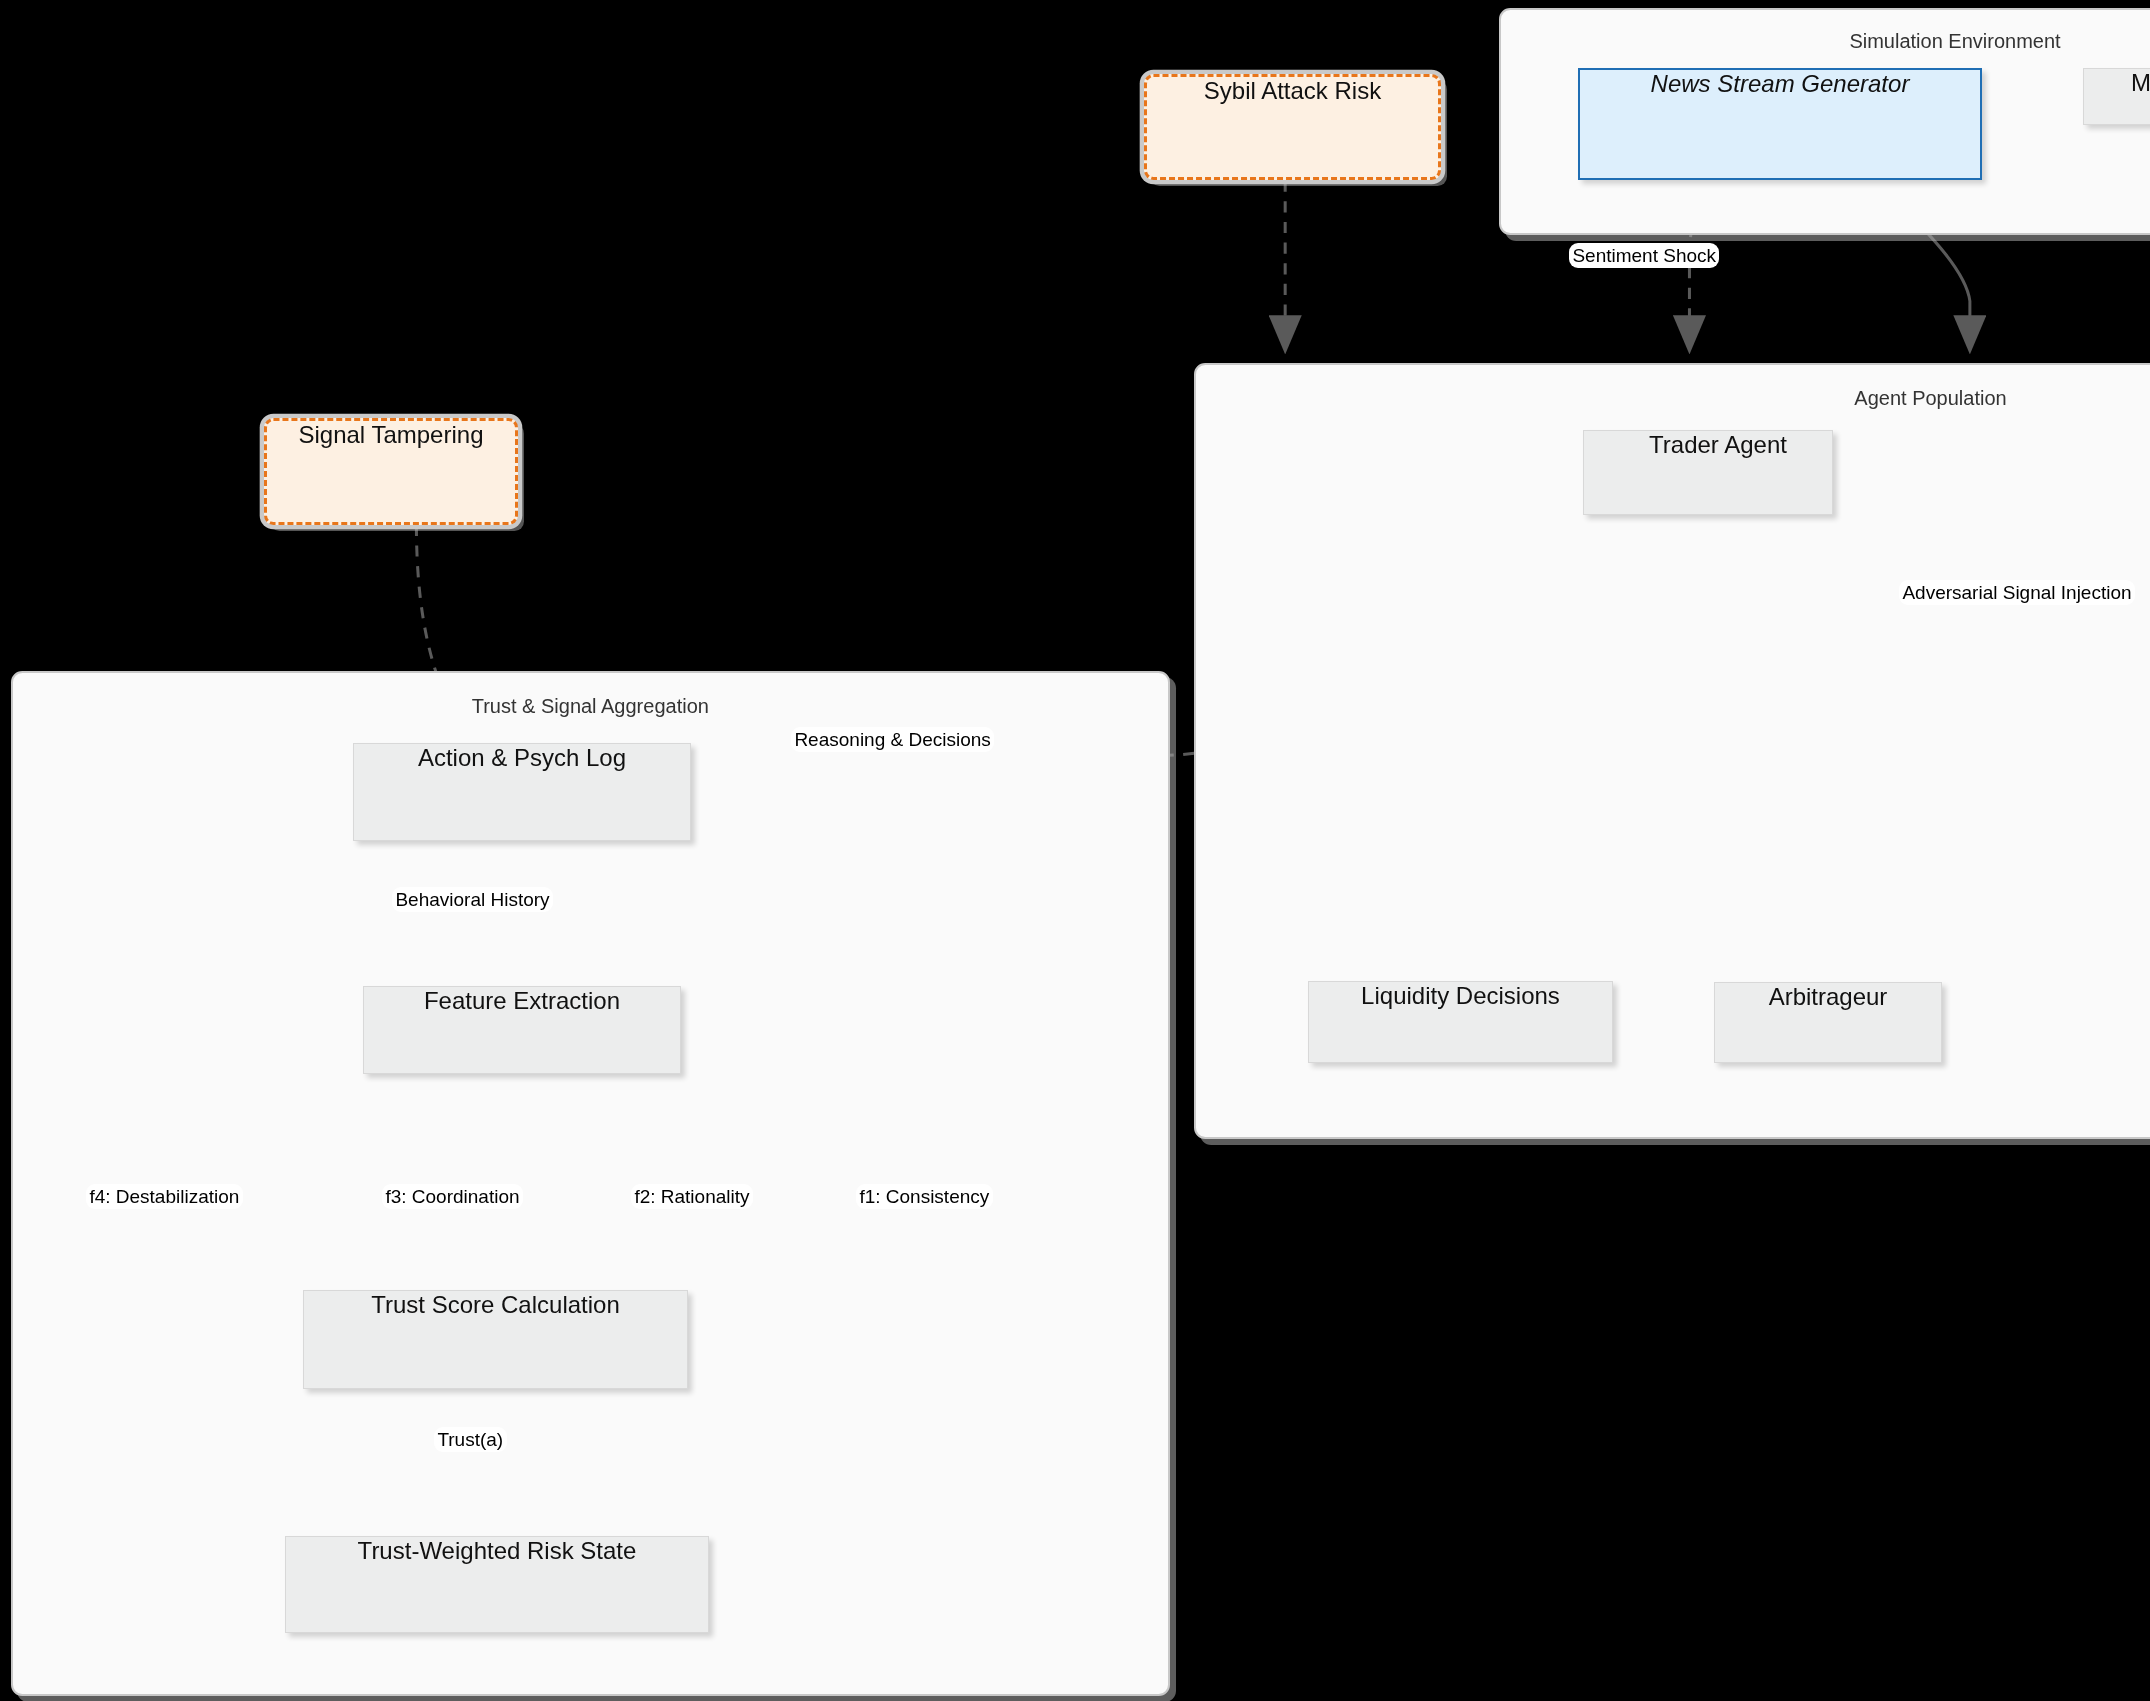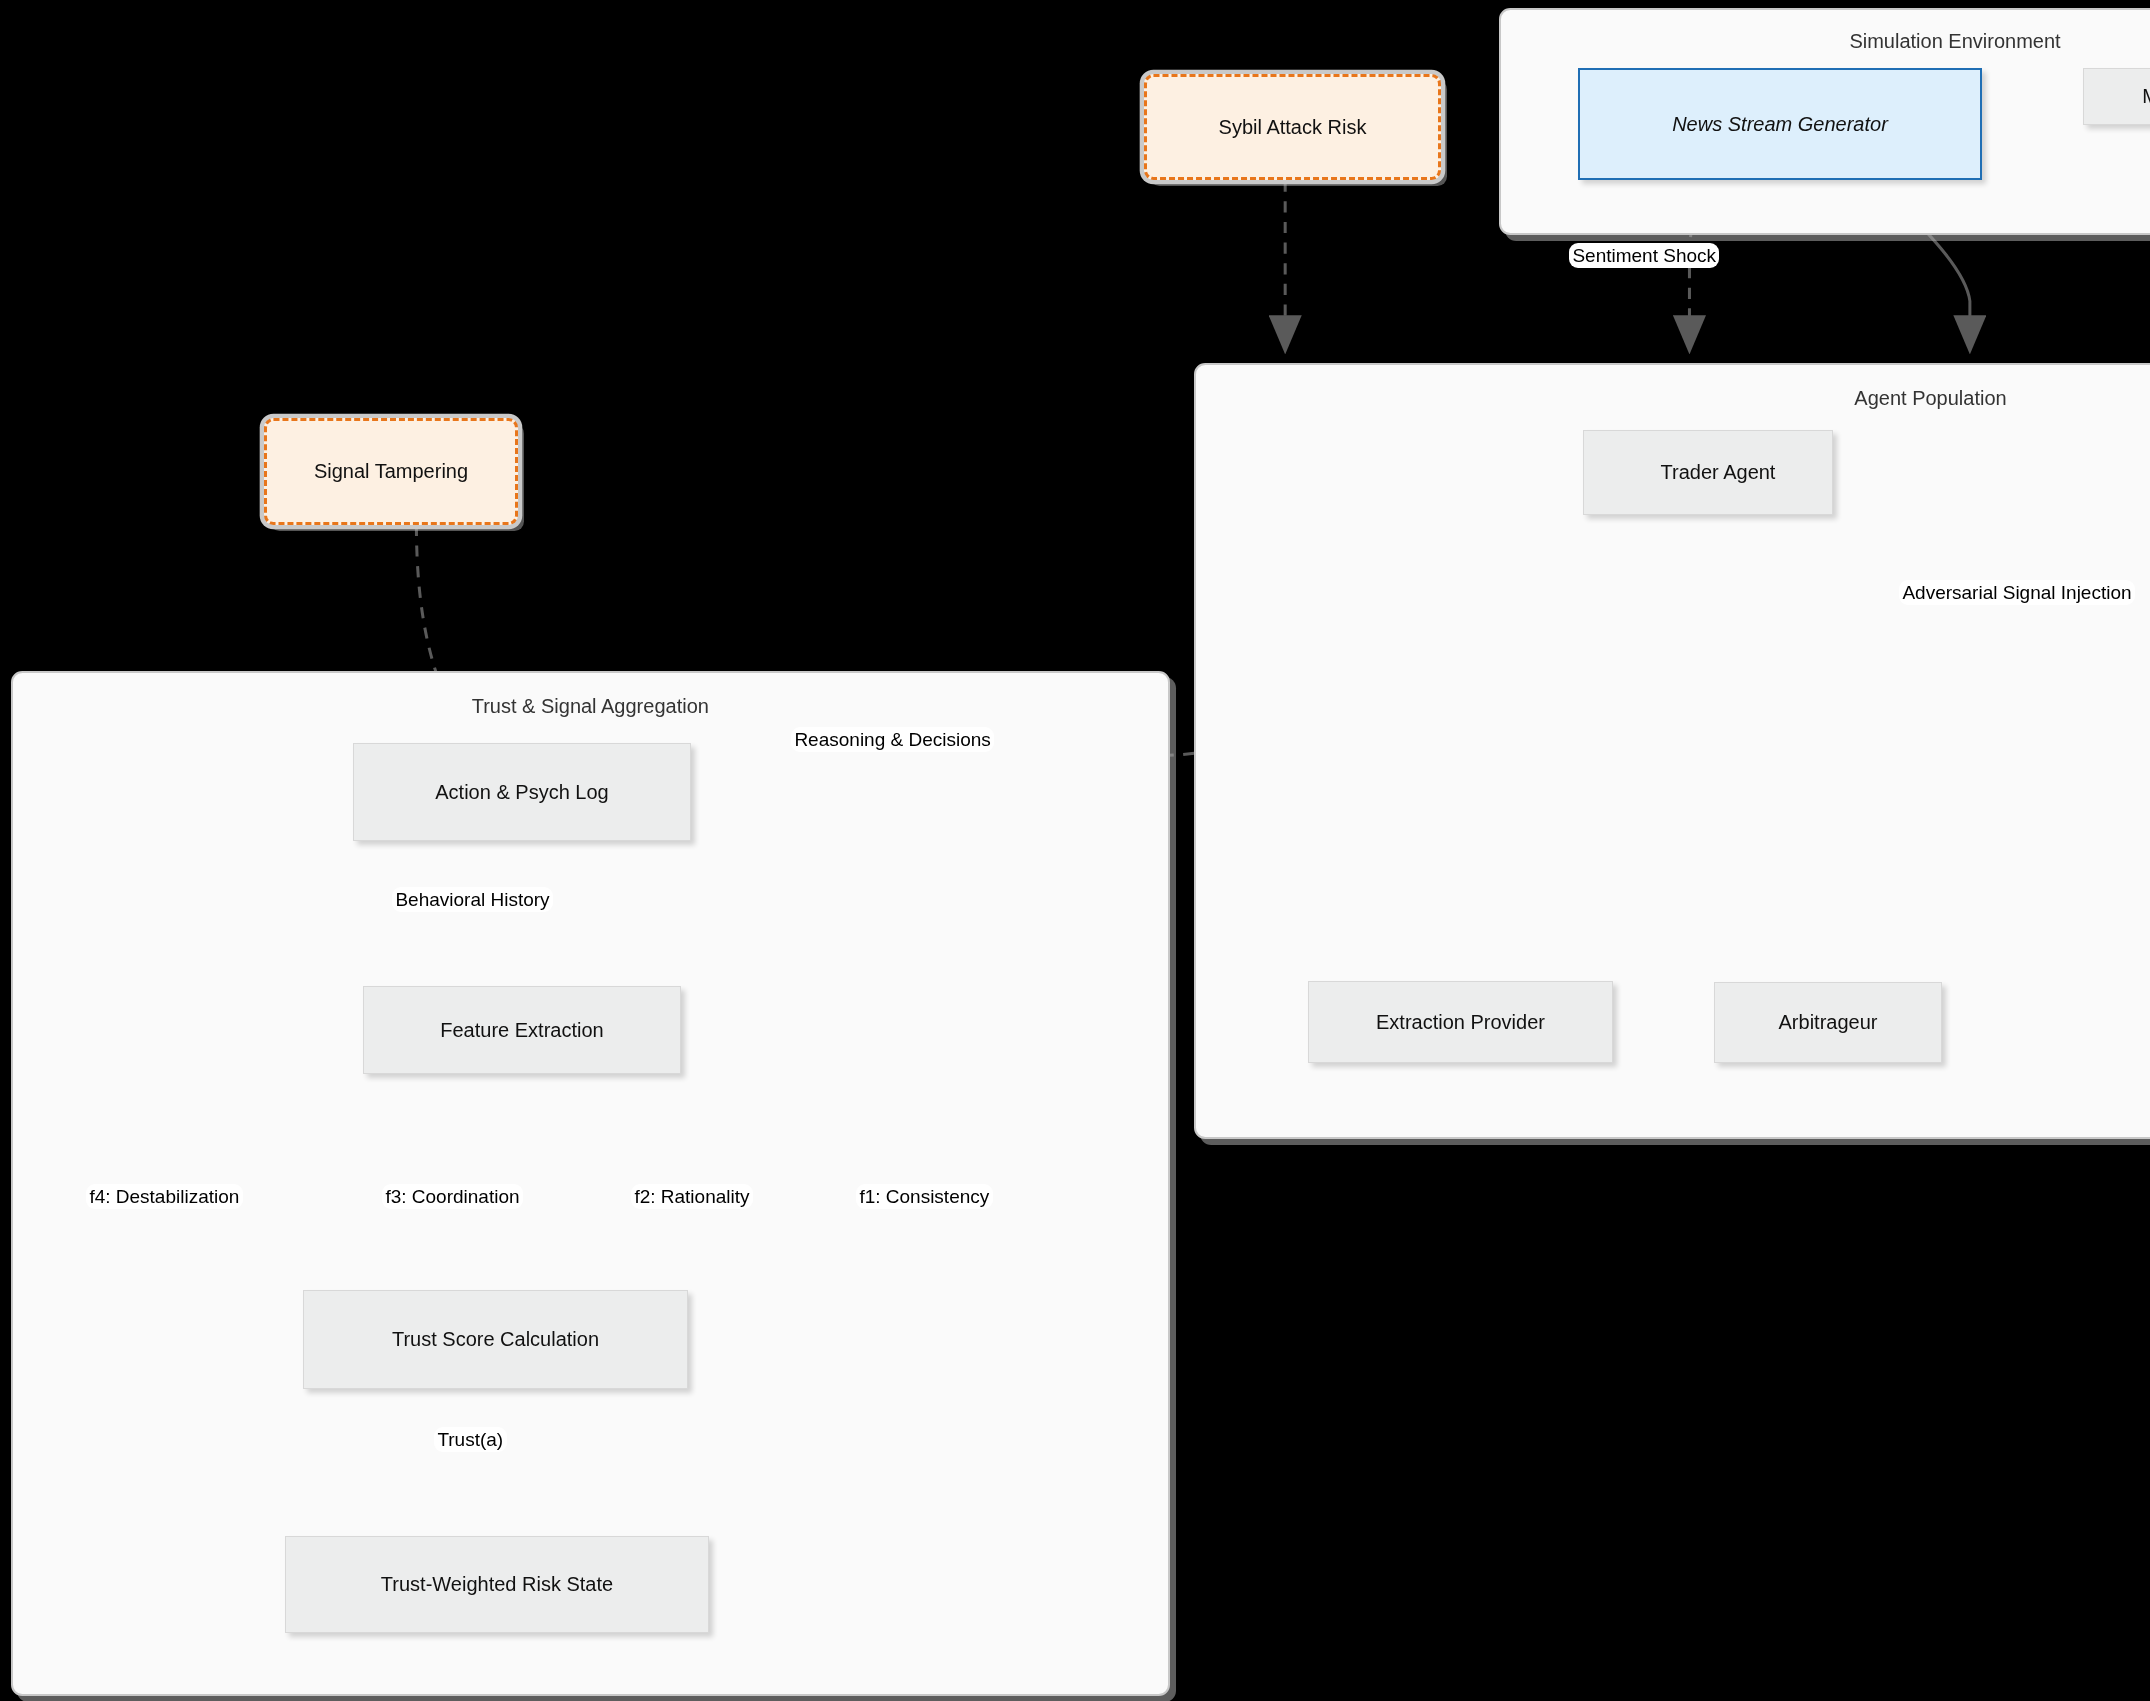--- a/index.html
+++ b/index.html
@@ -27,23 +27,23 @@
     text-align:center;
     font-size:20px;
     color:#333;
     white-space:nowrap;
   }
 
   
   .node{
     position:absolute;
     box-sizing:border-box;
-    display:flex;align-items:center;justify-content:center;
+    display:flex;justify-content:center;
     text-align:center;
-    font-size:20px;
+    font-size:24px;
     color:#111;
     background:#eceded;
     border:0.9px solid #d8d8d8;
     box-shadow:4.3px 4.3px 5.2px rgba(0,0,0,.16);
   }
   .node.blue{ background:#ddeffc; border:2.6px solid #1f6eb4; }
   .node.risk{
     background:#fdf0e2;
     border:3.4px dashed #e8761b;
     border-radius:9.5px;
@@ -127,21 +127,21 @@
 
   <div class="cluster" style="left:1194px;top:363px;width:1473px;height:776px;">
     <div class="cluster-title" style="top:22.4px;">Agent Population</div>
   </div>
 
   <div class="node" style="left:1583px;top:430px;width:250px;height:85px;padding-left:20px;">
     <span>Trader Agent</span>
   </div>
 
   <div class="node" style="left:1308px;top:981px;width:305px;height:82px;">
-    <span>Extraction Provider</span>
+    <span>Liquidity Decisions</span>
   </div>
 
   <div class="node" style="left:1714px;top:982px;width:228px;height:81px;">
     <span>Arbitrageur</span>
   </div>
 
   <div class="cluster" style="left:10.8px;top:671px;width:1159px;height:1025px;">
     <div class="cluster-title" style="top:22.4px;">Trust &amp; Signal Aggregation</div>
   </div>
 

